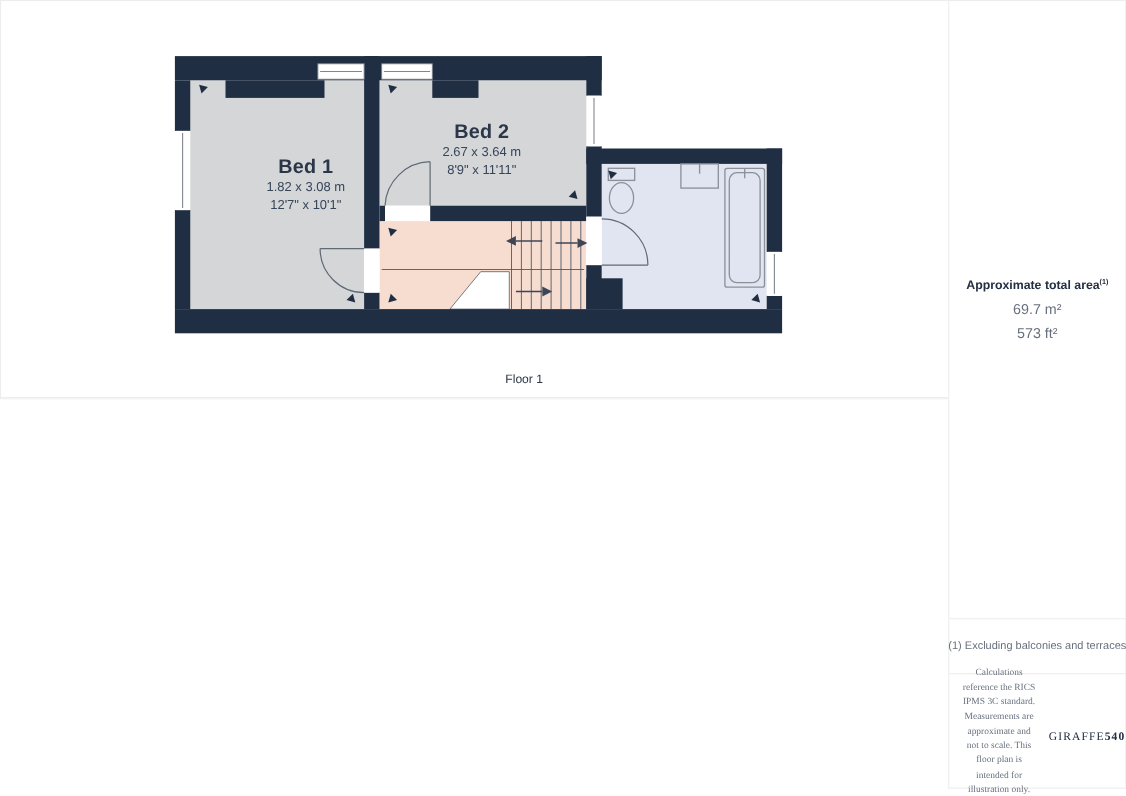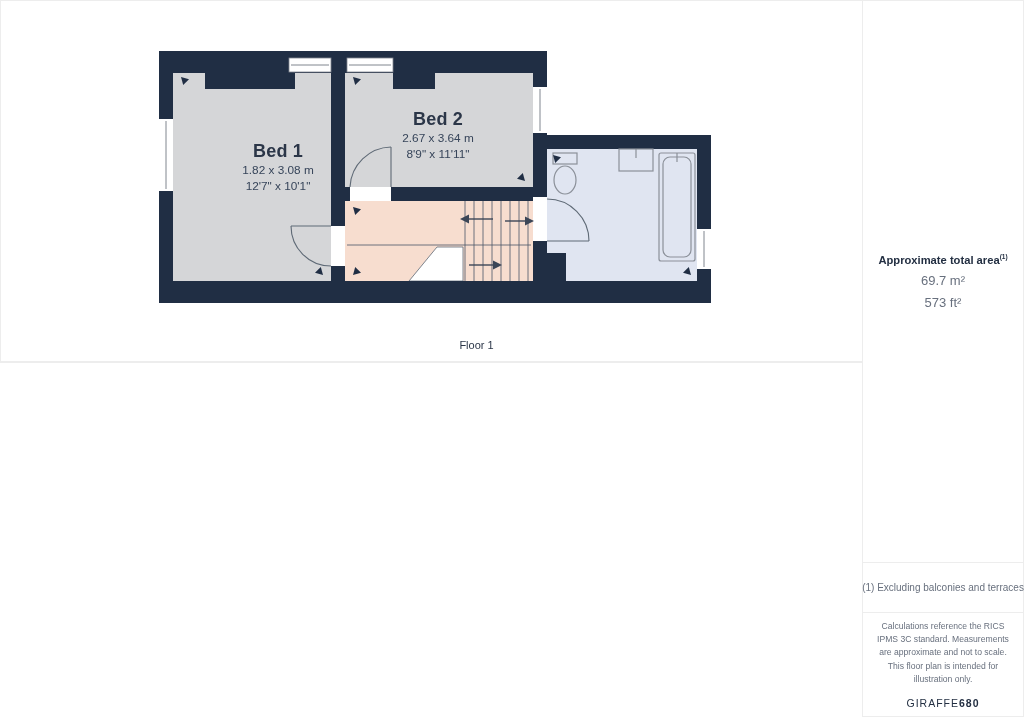--- a/index.html
+++ b/index.html
@@ -32,21 +32,21 @@
            border:1.3px solid #2b3648;border-radius:6px;text-align:center;
            padding:4px 0 5px;color:#2b3648;line-height:1.35;}
   .callout .rn{font-size:12.8px;}
   .floor-caption{position:absolute;left:50%;transform:translateX(-50%);
                  font-size:11px;font-weight:400;color:#2b3648;white-space:nowrap;margin-left:45px;}
   
   .sb{position:absolute;left:862px;width:162px;box-sizing:border-box;background:#fff;
       border:1px solid #ededed;}
   #sb-area{top:0;height:563px;display:flex;align-items:center;justify-content:center;}
   #sb-note{top:562px;height:51px;display:flex;align-items:center;justify-content:center;}
-  #sb-legal{top:612px;height:105px;display:flex;flex-direction:column;align-items:center;justify-content:center;}
+  #sb-legal{top:612px;height:105px;display:flex;flex-direction:row;align-items:center;justify-content:flex-end;font-family:Liberation Serif, serif;}
   .area-block{text-align:center;}
   .area-title{font-size:11.2px;font-weight:700;color:#232f42;white-space:nowrap;}
   .area-title sup{font-size:6.5px;}
   .area-val{font-size:13px;color:#68707e;margin-top:7px;}
   .note-text{font-size:10px;color:#68707e;white-space:nowrap;}
   .legal-text{font-size:8.6px;color:#68707e;line-height:1.55;text-align:center;padding:0 10px;}
   .brand{margin-top:11px;font-size:10.5px;letter-spacing:1px;color:#232f42;}
   .brand .b1{font-weight:400;}
   .brand .b2{font-weight:700;}
 </style>
@@ -320,16 +320,16 @@
       <div class="area-val">573 ft²</div>
     </div>
   </div>
 
   <div class="sb" id="sb-note">
     <div class="note-text">(1) Excluding balconies and terraces</div>
   </div>
 
   <div class="sb" id="sb-legal">
     <div class="legal-text">Calculations reference the RICS IPMS 3C standard. Measurements are approximate and not to scale. This floor plan is intended for illustration only.</div>
-    <div class="brand"><span class="b1">GIRAFFE</span><span class="b2">680</span></div>
+    <div class="brand"><span class="b1">GIRAFFE</span><span class="b2">540</span></div>
   </div>
 
 </div>
 
 </body></html>

